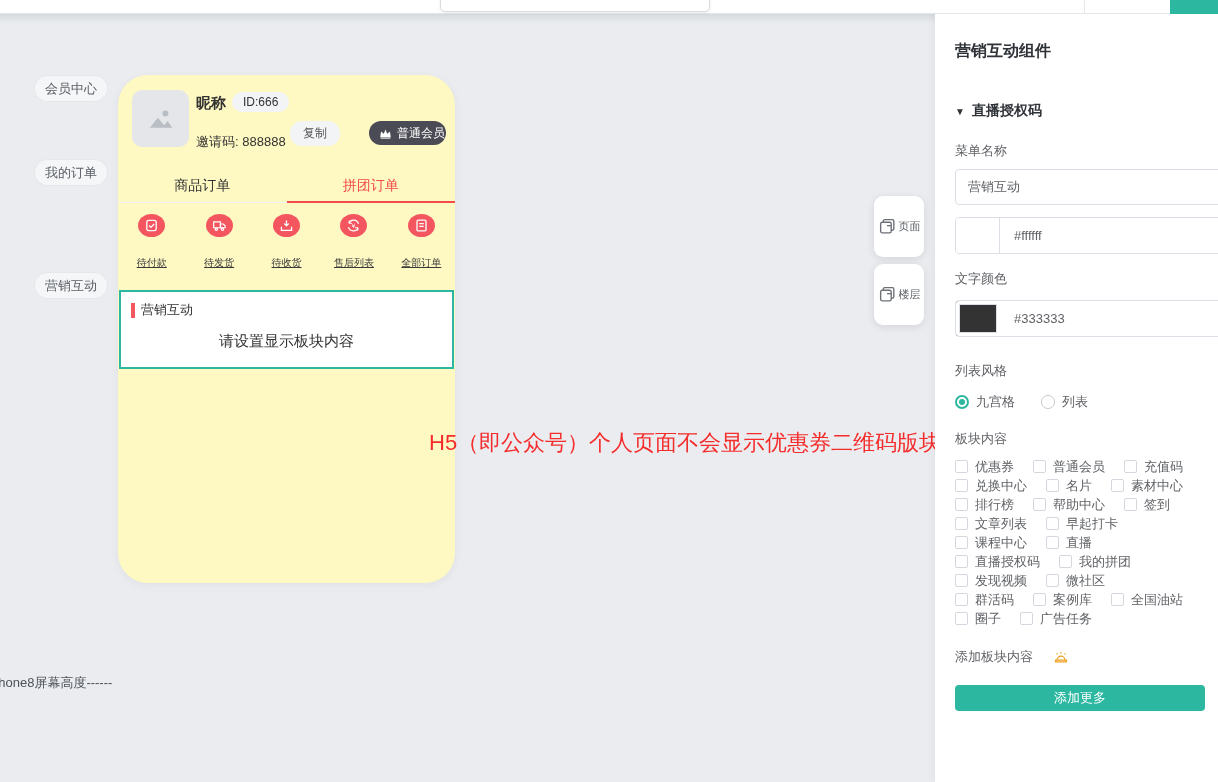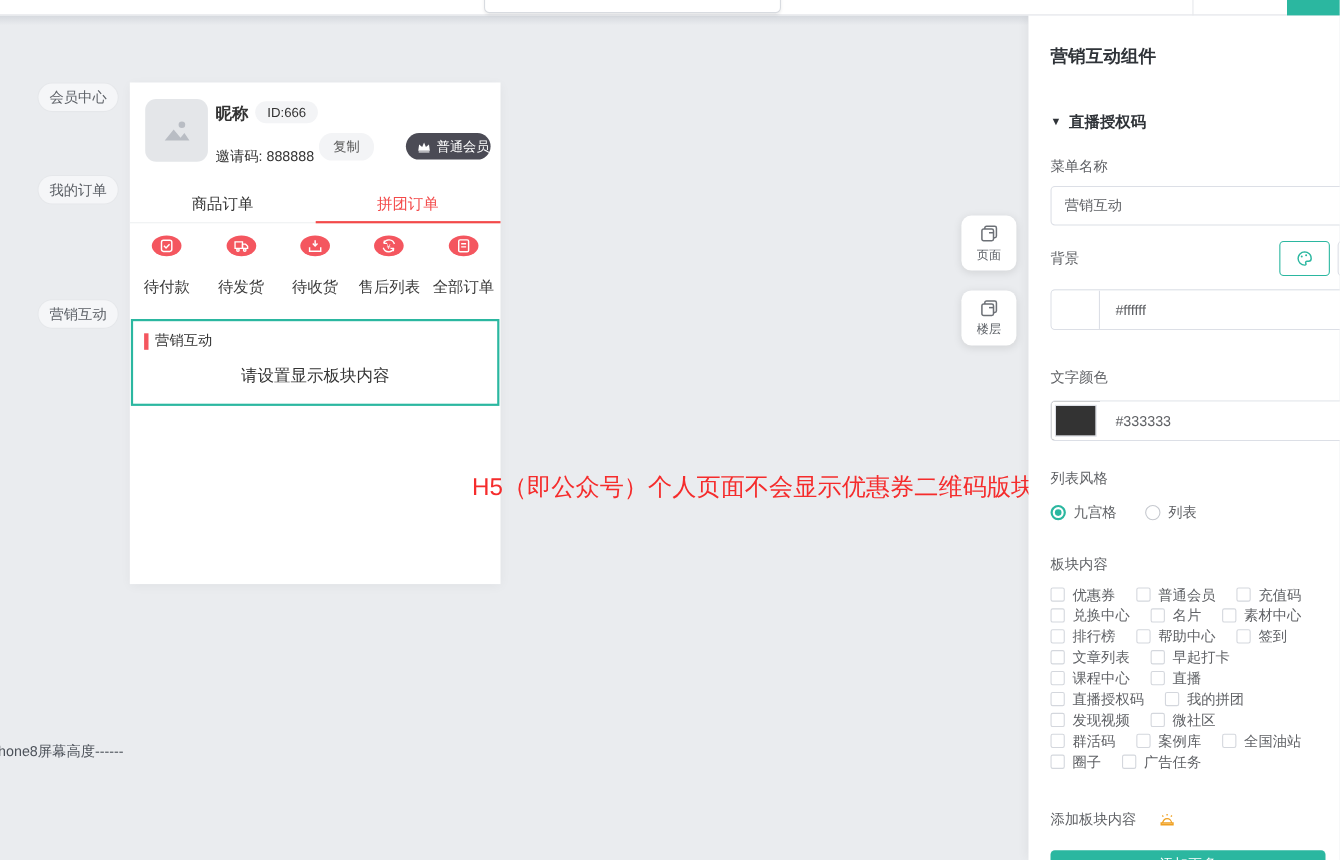--- a/index.html
+++ b/index.html
@@ -18,48 +18,48 @@
     background:linear-gradient(to bottom, rgba(120,130,145,.18), rgba(120,130,145,0)); }
 
   .nav-tag { position:absolute; left:35px; width:72px; height:25px; background:#f5f6f8; border-radius:13px;
     color:#5c6066; font-size:13px; display:flex; align-items:center; justify-content:center; box-shadow:0 0 0 1px rgba(0,0,0,.02); }
 
   .screen-note { position:absolute; left:-9px; top:660px; font-size:13px; color:#4d525a; letter-spacing:0; }
 
   .annotation { position:absolute; left:429px; top:414px; font-size:22px; color:#f52c2c; white-space:nowrap; }
 
   
-  .phone { position:absolute; left:118px; top:61px; width:337px; height:456px; background:#ffffff; box-shadow:0 2px 10px rgba(0,0,0,.05); }
+  .phone { position:absolute; left:118px; top:61px; width:337px; height:508px; background:#fef9c3; box-shadow:0 2px 10px rgba(0,0,0,.05);border-radius:30px; }
   .p-header { position:relative; height:95px; }
   .avatar { position:absolute; left:14px; top:15px; width:57px; height:57px; border-radius:10px; background:#e4e6e9; display:flex; align-items:center; justify-content:center; }
   .nickname { position:absolute; left:78px; top:19px; font-size:15px; font-weight:bold; color:#333; }
   .id-badge { position:absolute; left:114px; top:17px; background:#f3f4f6; border-radius:11px; padding:3px 11px; font-size:12px; color:#333; }
   .invite { position:absolute; left:78px; top:58px; font-size:13px; color:#333; }
   .copy-btn { position:absolute; left:172px; top:46px; background:#f3f4f6; border-radius:12px; padding:4px 13px; font-size:12px; color:#555; }
   .member-badge { position:absolute; right:9px; top:46px; background:#4b4b55; color:#fff; border-radius:13px; height:24px;
     display:flex; align-items:center; gap:5px; padding:0 1px 0 10px; font-size:12px; }
 
   .p-tabs { display:flex; height:33px; border-bottom:1px solid #eef0f2; position:relative; }
   .p-tab { flex:1; text-align:center; font-size:14px; color:#333; line-height:30px; position:relative; }
   .p-tab.active { color:#f34a4a; }
   .p-tab.active::after { content:""; position:absolute; left:0; right:0; bottom:-1px; height:2px; background:#f34a4a; }
 
   .p-icons { display:flex; margin-top:11px; height:56px; }
   .p-ic { flex:1; display:flex; flex-direction:column; align-items:center; }
   .ic-circle { width:27px; height:27px; border-radius:50%; background:#f4565f; display:flex; align-items:center; justify-content:center; }
-  .p-ic span.lbl { margin-top:19px; font-size:14px; color:#3a3a3a; }
+  .p-ic span.lbl { margin-top:19px; font-size:10px; color:#3a3a3a;text-decoration:underline; }
 
   .sel-block { position:absolute; left:1px; top:215px; width:335px; height:79px; border:2px solid #2bb7a0; background:#fff; }
   .sel-title { position:absolute; left:10px; top:9px; font-size:13px; color:#333; display:flex; align-items:center; gap:6px; }
   .sel-title::before { content:""; width:4px; height:15px; background:#f4565f; display:inline-block; }
   .sel-empty { position:absolute; left:0; right:0; top:40px; text-align:center; font-size:15px; color:#333; }
 
   
-  .float-btn { position:absolute; left:874px; width:50px; height:50px; background:#fff; border-radius:9px;
-    box-shadow:0 2px 8px rgba(0,0,0,.10); display:flex; flex-direction:column; align-items:center; justify-content:center; gap:2px; }
+  .float-btn { position:absolute; left:874px; width:50px; height:61px; background:#fff; border-radius:9px;
+    box-shadow:0 2px 8px rgba(0,0,0,.10); display:flex; flex-direction:row; align-items:center; justify-content:center; gap:2px; }
   .float-btn .flbl { font-size:11px; color:#5c6066; }
 
   
   .sidebar { position:absolute; left:935px; top:14px; width:283px; height:768px; background:#fff;
     box-shadow:-3px 0 8px rgba(0,0,0,.04); padding:27px 0 0 20px; overflow:hidden; }
   .sb-title { font-size:16px; font-weight:bold; color:#2f3338; }
   .sb-section { margin-top:40px; font-size:14px; font-weight:bold; color:#2f3338; display:flex; align-items:center; gap:7px; }
   .sb-caret { font-size:10px; color:#2f3338; }
   .sb-label { margin-top:22px; font-size:13px; color:#606266; }
   .sb-input { margin-top:9px; width:272px; height:36px; border:1px solid #dcdfe6; border-radius:4px; padding:0 12px;
@@ -79,21 +79,21 @@
   .radio-opt { display:flex; align-items:center; gap:7px; }
   .rdo { width:14px; height:14px; border-radius:50%; border:1px solid #c6c9cf; background:#fff; position:relative; }
   .rdo.on { border:2px solid #2bb7a0; }
   .rdo.on::after { content:""; position:absolute; left:2px; top:2px; width:6px; height:6px; border-radius:50%; background:#2bb7a0; }
 
   .cb-grid { margin-top:9px; width:262px; }
   .cb-row { display:flex; height:19px; align-items:center; }
   .cb { display:flex; align-items:center; gap:7px; margin-right:19px; font-size:13px; color:#606266; white-space:nowrap; }
   .box { width:13px; height:13px; border:1px solid #d4d7dd; border-radius:2px; background:#fff; flex:none; }
 
-  .add-row { margin-top:34px; font-size:13px; color:#606266; display:flex; align-items:center; gap:20px; }
+  .add-row { margin-top:20px; font-size:13px; color:#606266; display:flex; align-items:center; gap:20px; }
   .add-more { margin-top:19px; width:250px; height:26px; background:#2bb7a0; border:none; border-radius:4px;
     color:#fff; font-size:13px; font-family:inherit; display:block; }
 </style>
 </head>
 <body>
 
 <div class="app">
 
   <div class="topbar">
     <input class="topbar-input" value="" style="">
@@ -217,58 +217,45 @@
     <div class="sb-title">营销互动组件</div>
 
     <div class="sb-section">
       <span class="sb-caret">▼</span>
       <span>直播授权码</span>
     </div>
 
     <div class="sb-label">菜单名称</div>
     <input class="sb-input" value="营销互动" style="">
 
-    <div class="bg-row">
-      <span class="sb-label" style="margin-top:0">背景</span>
-      <div class="mini-btn sel">
-        <svg width="18" height="18" viewBox="0 0 18 18" fill="none" stroke="#2bb7a0" stroke-width="1.3">
-          <path d="M9 3a6 6 0 1 0 .2 12c1.1 0 1.3-.8.9-1.5-.5-.9.1-2 1.2-2h1.3c1.4 0 2.4-1.1 2.4-2.6C15 5.3 12.3 3 9 3z"></path>
-          <circle cx="6.4" cy="7.2" r=".9" fill="#2bb7a0" stroke="none"></circle>
-          <circle cx="10.4" cy="6" r=".9" fill="#2bb7a0" stroke="none"></circle>
-        </svg>
-      </div>
-      <div class="mini-btn plain">
-        
-      </div>
-    </div>
 
     <div class="color-input">
       <div class="swatch" style="background:#ffffff"></div>
       <input class="color-val" value="#ffffff" style="">
     </div>
 
-    <div class="sb-label" style="margin-top:34px">文字颜色</div>
+    <div class="sb-label" style="margin-top:16px">文字颜色</div>
     <div class="color-input">
       <div class="swatch dark"></div>
       <input class="color-val" value="#333333" style="">
     </div>
 
     <div class="sb-label" style="margin-top:25px">列表风格</div>
     <div class="radio-row">
       <div class="radio-opt">
         <span class="rdo on"></span>
         <span>九宫格</span>
       </div>
       <div class="radio-opt">
         <span class="rdo"></span>
         <span>列表</span>
       </div>
     </div>
 
-    <div class="sb-label" style="margin-top:29px">板块内容</div>
+    <div class="sb-label" style="margin-top:19px">板块内容</div>
 
     <div class="cb-grid">
       <div class="cb-row">
         <span class="cb">
             <span class="box"></span>
             <span>优惠券</span>
           </span>
         <span class="cb">
             <span class="box"></span>
             <span>普通会员</span>

